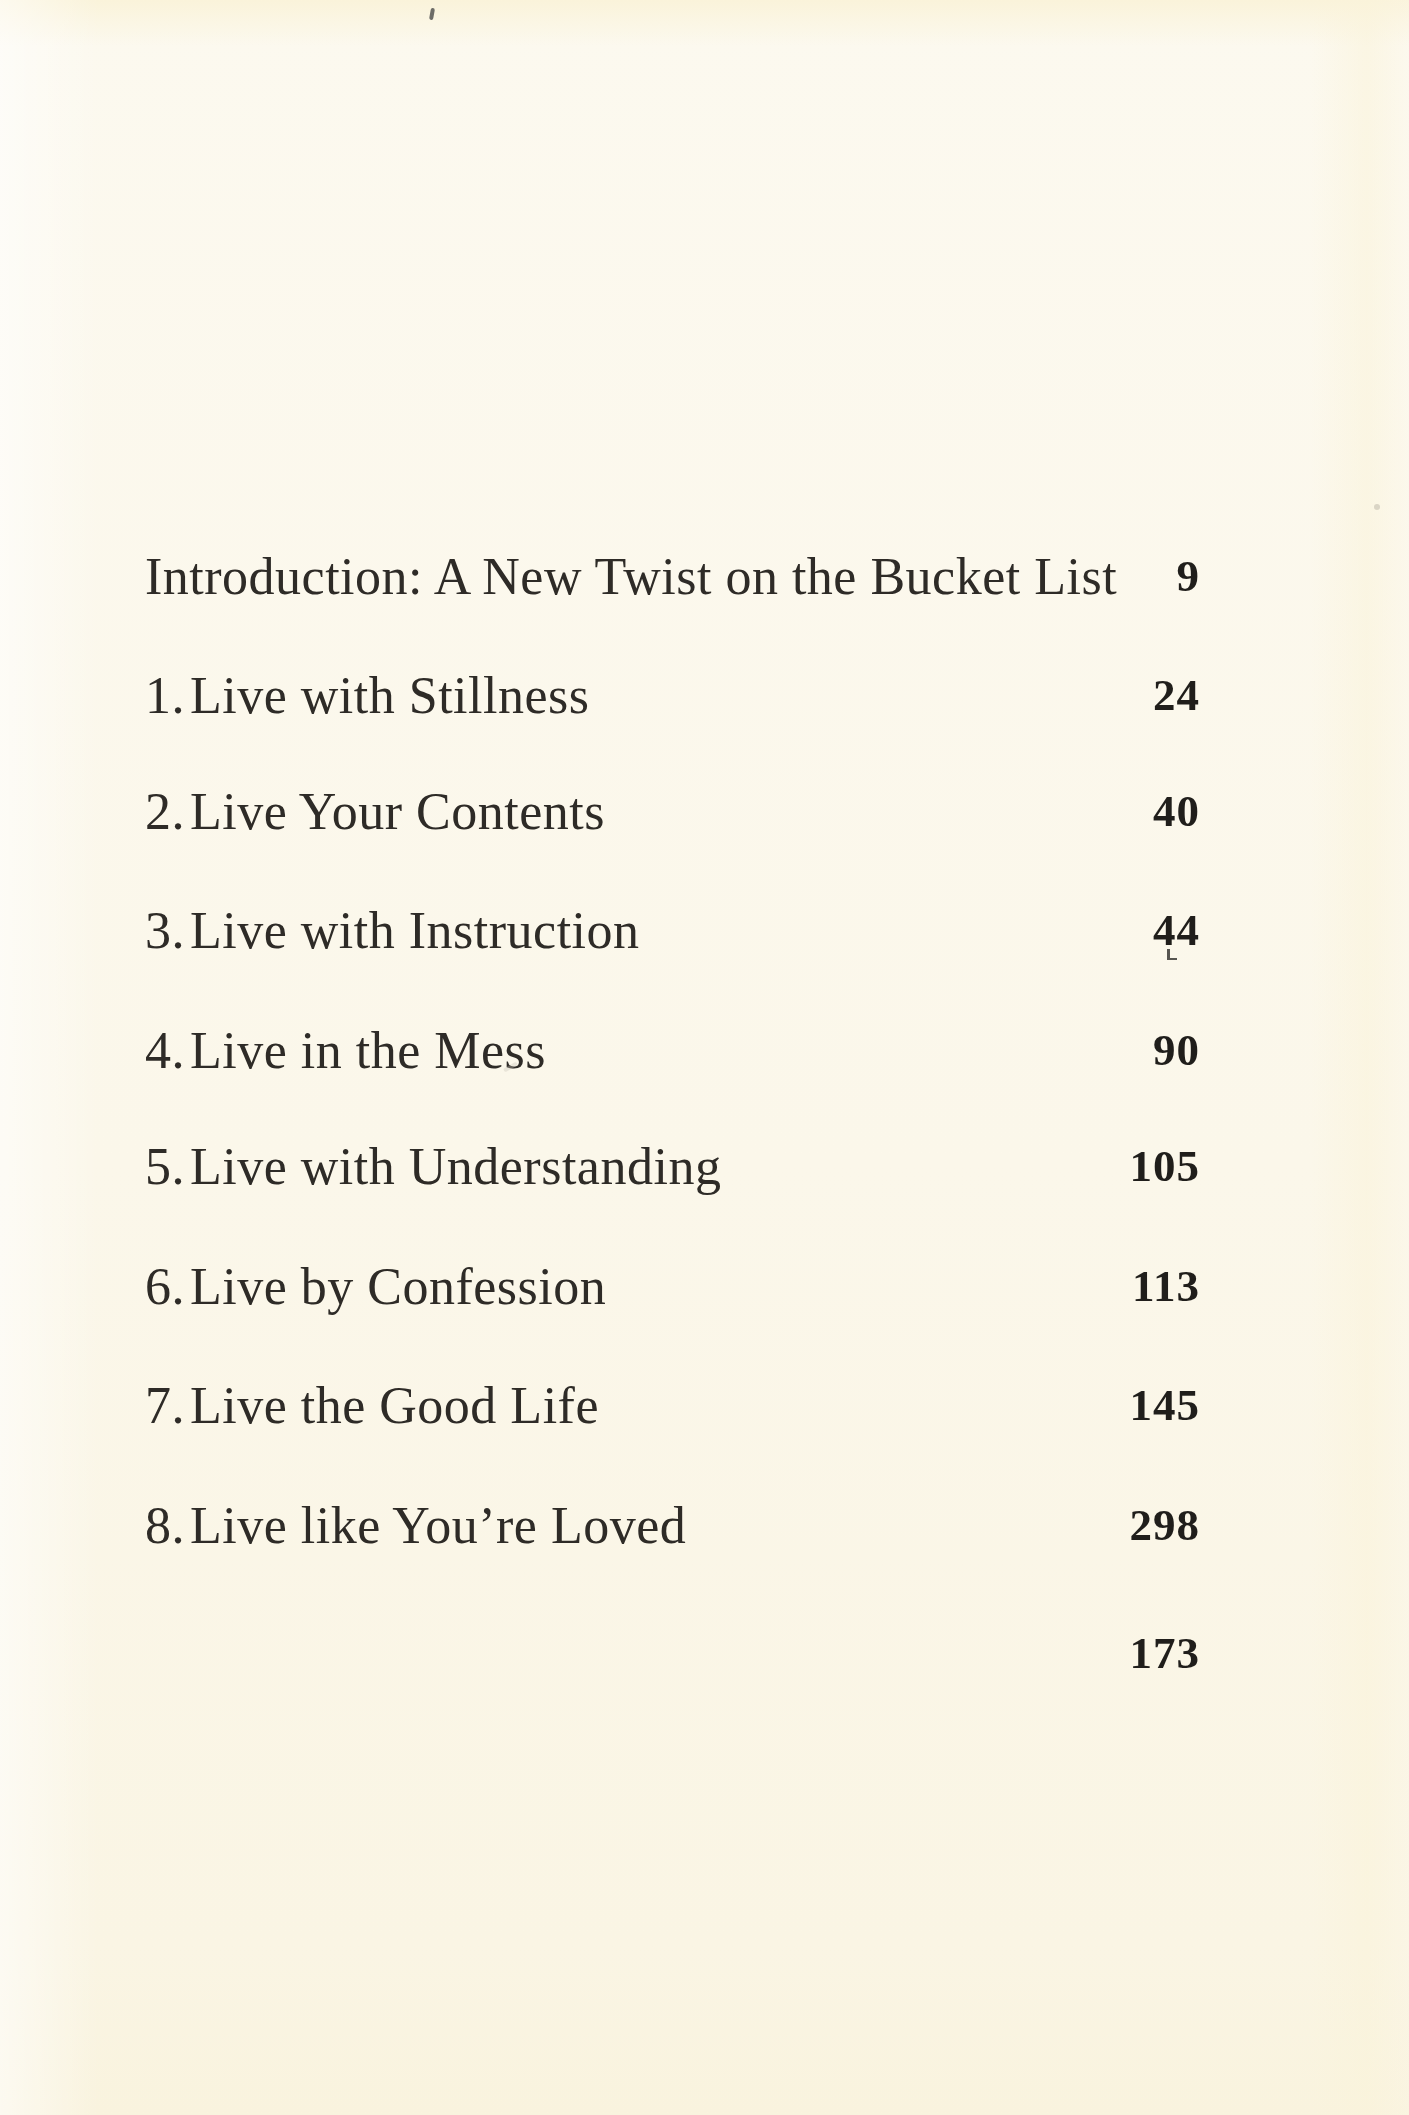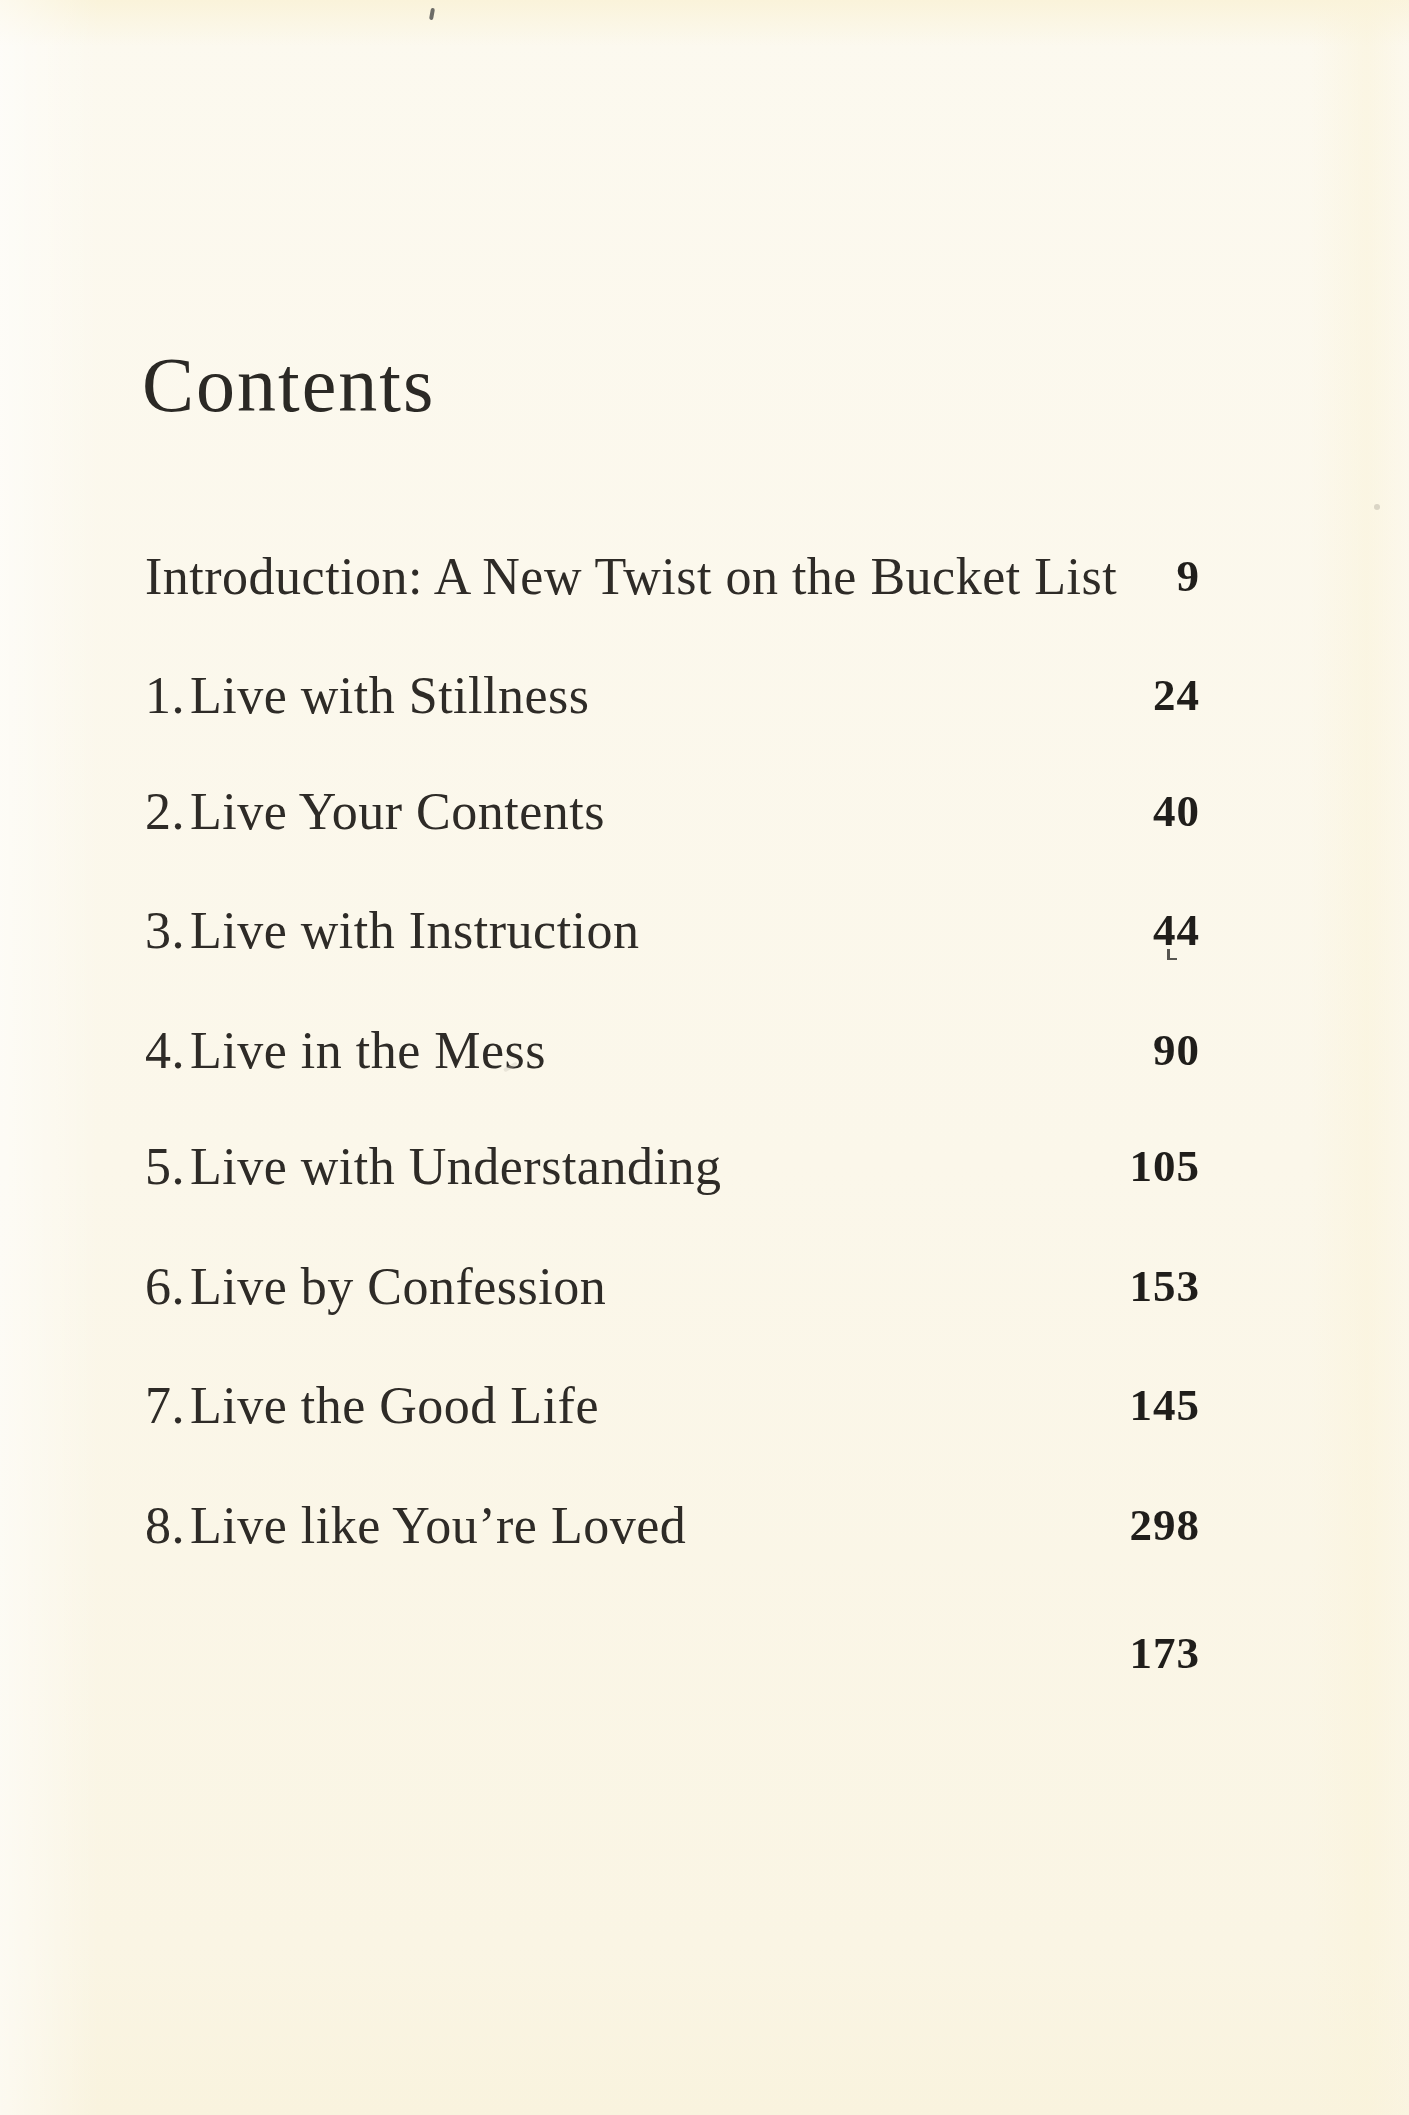--- a/index.html
+++ b/index.html
@@ -73,21 +73,20 @@
     left:503px; top:1065px; width:15px; height:4px;
     background:#c9c4b6; border-radius:2px;
     transform:rotate(-30deg); opacity:.35;
   }
 </style>
 </head>
 <body>
 
 <div class="page">
 
-  <h1 class="title">Contents</h1>
 
   <div class="toc">
 
     <div class="row flush" style="top:547px">
       <span class="ttl">Introduction: A New Twist on the Bucket List</span>
       <span class="pagenum">9</span>
     </div>
 
     <div class="row" style="top:666px">
       <span class="num">1.</span><span class="ttl">Live with Stillness</span>
@@ -109,21 +108,21 @@
       <span class="pagenum">90</span>
     </div>
 
     <div class="row" style="top:1137px">
       <span class="num">5.</span><span class="ttl">Live with Understanding</span>
       <span class="pagenum">105</span>
     </div>
 
     <div class="row" style="top:1257px">
       <span class="num">6.</span><span class="ttl">Live by Confession</span>
-      <span class="pagenum">153</span>
+      <span class="pagenum">113</span>
     </div>
 
     <div class="row" style="top:1376px">
       <span class="num">7.</span><span class="ttl">Live the Good Life</span>
       <span class="pagenum">145</span>
     </div>
 
     <div class="row" style="top:1496px">
       <span class="num">8.</span><span class="ttl">Live like You’re Loved</span>
       <span class="pagenum">298</span>

